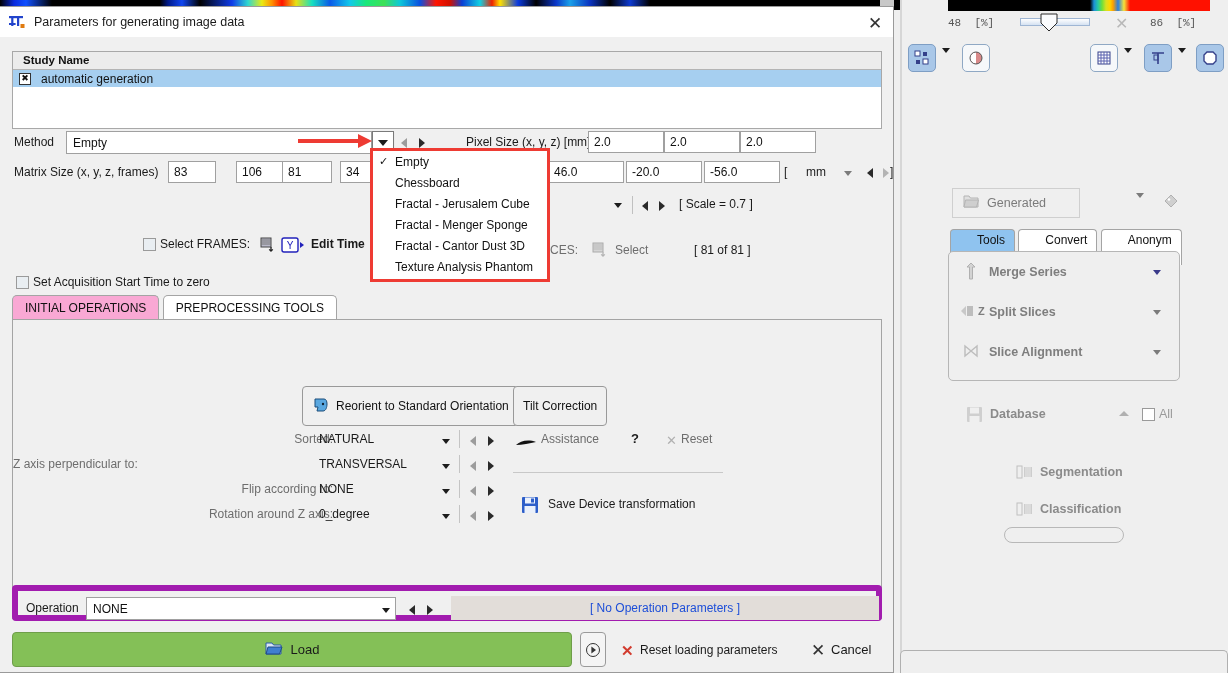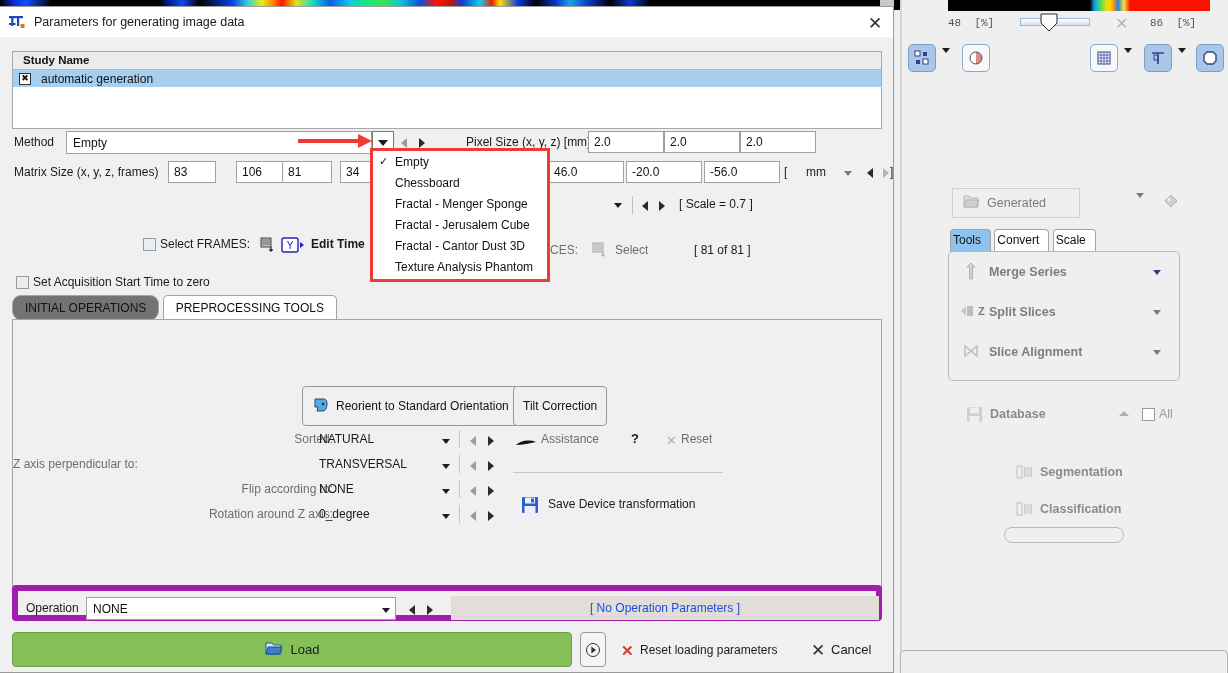--- a/index.html
+++ b/index.html
@@ -129,21 +129,21 @@
   .red-arrow { position: absolute; left: 298px; top: 133px; width: 80px; height: 16px; z-index: 41; }
 
   
   .tabstrip { position: absolute; left: 12px; top: 288px; }
   .tab {
     display: inline-block; height: 25px; border: 1px solid #a4a4a4;
     border-bottom: none; border-radius: 5px 5px 0 0; background: #fff;
     font-size: 12px; padding: 5px 12px 0 12px; color: #111; cursor: pointer;
     position: relative; vertical-align: bottom;
   }
-  .tab.active { background: #737373; border-radius: 9px; }
+  .tab.active { background: #f9a8d4; }
   .panel {
     position: absolute; left: 12px; top: 312px; width: 870px; height: 300px;
     background: #f0f0f0; border: 1px solid #a4a4a4;
   }
 
   .btn {
     background: #f0f0f0; border: 1px solid #999; border-radius: 4px;
     font-size: 12px; color: #111; padding: 4px 9px; cursor: pointer;
     display: inline-flex; align-items: center; gap: 6px; height: 40px;
   }
@@ -182,21 +182,21 @@
 
   .gen-field {
     position: absolute; left: 952px; top: 188px; width: 128px; height: 30px;
     background: #efefef; border: 1px solid #cfcfcf;
     display: flex; align-items: center; gap: 8px; padding-left: 10px;
     font-size: 12.5px; color: #7b7b7b;
   }
   .rtab {
     display: inline-block; height: 36px; border: 1px solid #a4a4a4;
     border-bottom: none; border-radius: 4px 4px 0 0; background: #fff;
-    font-size: 12px; padding: 3px 9px 0 2px; color: #111; cursor: pointer;
+    font-size: 12px; padding: 3px 9px 0 26px; color: #111; cursor: pointer;
     vertical-align: bottom;
   }
   .rtab.active { background: #8fc3ef; }
   .tools-panel {
     position: absolute; left: 948px; top: 251px; width: 232px; height: 130px;
     border: 1px solid #b6b6b6; border-radius: 5px; background: #efefef;
   }
   .tool-row {
     height: 40px; display: flex; align-items: center; gap: 9px;
     font-size: 12.5px; font-weight: bold; color: #7e7e7e; padding-left: 40px;
@@ -480,24 +480,24 @@
 
   <div class="dd-popup">
     <div class="dd-item">
       <span class="chk">✓</span>
       <span>Empty</span>
     </div>
     <div class="dd-item">
       <span>Chessboard</span>
     </div>
     <div class="dd-item">
+      <span>Fractal - Jerusalem Cube</span>
+    </div>
+    <div class="dd-item">
       <span>Fractal - Menger Sponge</span>
-    </div>
-    <div class="dd-item">
-      <span>Fractal - Jerusalem Cube</span>
     </div>
     <div class="dd-item">
       <span>Fractal - Cantor Dust 3D</span>
     </div>
     <div class="dd-item">
       <span>Texture Analysis Phantom</span>
     </div>
   </div>
 
   <div class="rp">
@@ -566,21 +566,21 @@
   <span style="position:absolute;left:1162px;top:194px;">
     <svg width="16" height="16" viewBox="0 0 16 16">
       <path d="M9 1l6 6-6 6-6-6z" fill="#cfcfcf" stroke="#b0b0b0"></path>
       <circle cx="7" cy="5.5" r="1.3" fill="#fff"></circle>
     </svg>
   </span>
 
   <div style="position:absolute;left:950px;top:229px;">
     <span class="rtab active">Tools</span>
     <span class="rtab">Convert</span>
-    <span class="rtab">Scale</span>
+    <span class="rtab">Anonym</span>
   </div>
 
   <div class="tools-panel">
     <div class="tool-row">
       <span style="position:absolute;left:14px;">
         <svg width="16" height="18" viewBox="0 0 16 18">
           <path d="M8 1l4 4H9.5v12h-3V5H4z" fill="#d3d3d3" stroke="#b0b0b0"></path>
         </svg>
       </span>
       <span>Merge Series</span>

